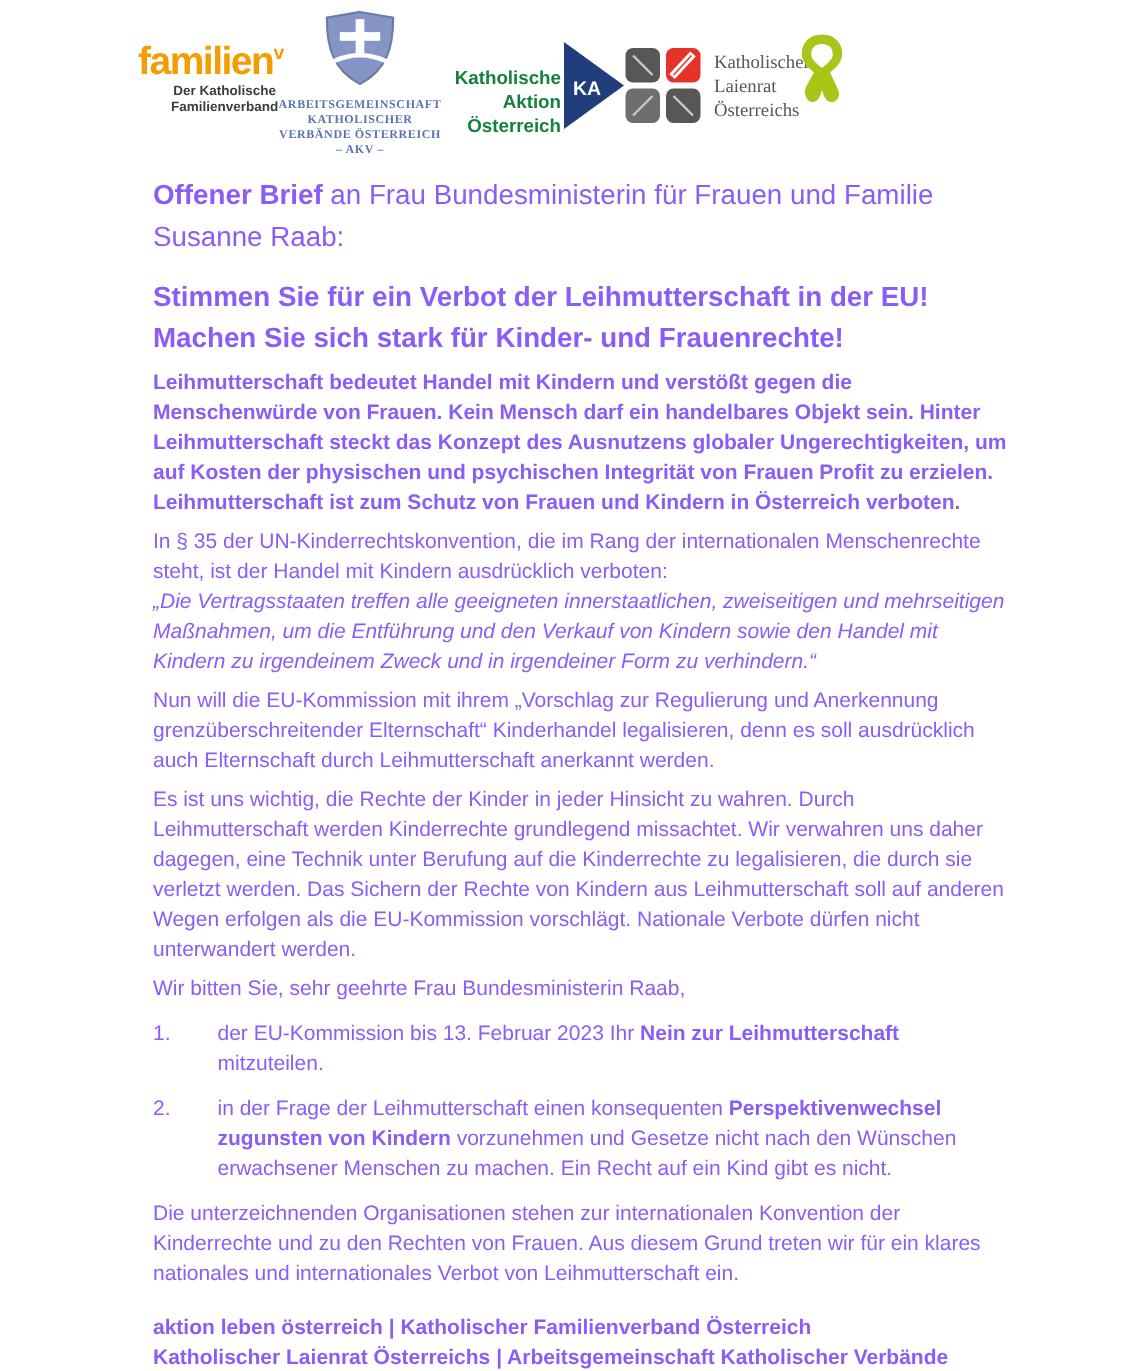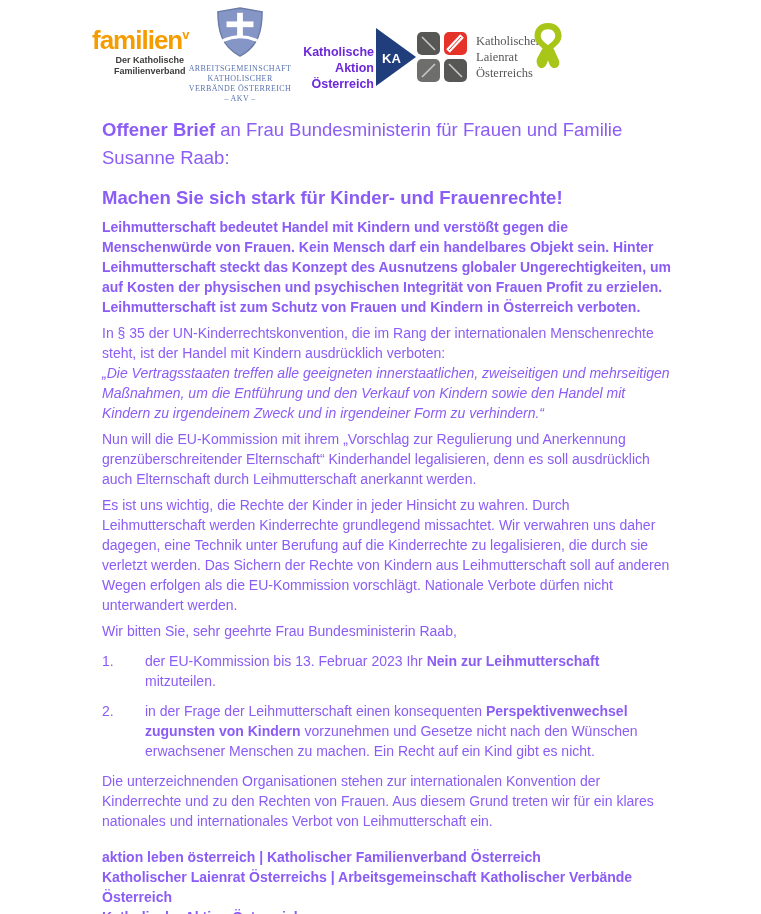--- a/index.html
+++ b/index.html
@@ -15,24 +15,24 @@
 
   
   .logo-strip { position: relative; height: 92px; width: 761px; }
 
   .logo-familien { position: absolute; left: 80px; top: 22px; }
   .fam-word { font-size: 26px; font-weight: bold; color: #F59C00; letter-spacing: -1px; line-height: 26px; }
   .fam-sup { font-size: 13px; vertical-align: 10px; font-weight: bold; letter-spacing: 0; }
   .fam-tag { font-size: 9px; color: #3c3c3b; line-height: 11px; text-align: center; margin-left: 18px; margin-top: 2px; font-weight: bold; }
 
   .logo-akv { position: absolute; left: 172px; top: 6px; width: 112px; text-align: center; }
-  .akv-text { font-family: "Liberation Serif", serif; font-size: 8px; font-weight: normal; color: #5B74B0; line-height: 10px; letter-spacing: 0.4px; margin-top: 2px; }
+  .akv-text { font-family: "Liberation Serif", serif; font-size: 8px; font-weight: bold; color: #5B74B0; line-height: 10px; letter-spacing: 0.4px; margin-top: 2px; }
 
   .logo-ka { position: absolute; left: 270px; top: 44px; width: 92px; text-align: right; }
-  .ka-label { font-size: 12.5px; font-weight: bold; color: #6d28d9; line-height: 16px; }
+  .ka-label { font-size: 12.5px; font-weight: bold; color: #15803d; line-height: 16px; }
   .ka-triangle { position: absolute; left: 364px; top: 28px; width: 40px; height: 58px; }
 
   .logo-laienrat { position: absolute; left: 404px; top: 30px; }
   .laienrat-wrap { display: flex; align-items: center; gap: 8px; }
   .laienrat-text { font-family: "Liberation Serif", serif; font-size: 12.5px; color: #575756; line-height: 16px; }
 
   .logo-al { position: absolute; left: 518px; top: 20px; display: flex; align-items: flex-start; gap: 8px; }
   .al-words { margin-top: 8px; }
   .al-main { font-size: 29px; font-weight: bold; color: #3A3A39; line-height: 28px; letter-spacing: -0.5px; }
   .al-sub { font-size: 16px; font-weight: bold; color: #A8C617; line-height: 16px; margin-top: -2px; }
@@ -118,20 +118,21 @@
              M20,9 C26,9 28,13 28,16.5 C28,20.5 24,23.5 20,26.5 C16,23.5 12,20.5 12,16.5 C12,13 14,9 20,9 Z"></path>
       </svg>
     </div>
   </div>
 
   <div class="letter">
 
     <p class="salutation"><b>Offener Brief</b><span> an Frau Bundesministerin für Frauen und Familie Susanne Raab:</span></p>
 
     <div class="headline">
+      <div>Stimmen Sie für ein Verbot der Leihmutterschaft in der EU!</div>
       <div>Machen Sie sich stark für Kinder- und Frauenrechte!</div>
     </div>
 
     <p class="p p-lead">Leihmutterschaft bedeutet Handel mit Kindern und verstößt gegen die Menschenwürde von Frauen. Kein Mensch darf ein handelbares Objekt sein. Hinter Leihmutterschaft steckt das Konzept des Ausnutzens globaler Ungerechtigkeiten, um auf Kosten der physischen und psychischen Integrität von Frauen Profit zu erzielen. Leihmutterschaft ist zum Schutz von Frauen und Kindern in Österreich verboten.</p>
 
     <p class="p"><span>In § 35 der UN-Kinderrechtskonvention, die im Rang der internationalen Menschenrechte steht, ist der Handel mit Kindern ausdrücklich verboten:</span><br>
     <span class="italic">„Die Vertragsstaaten treffen alle geeigneten innerstaatlichen, zweiseitigen und mehrseitigen Maßnahmen, um die Entführung und den Verkauf von Kindern sowie den Handel mit Kindern zu irgendeinem Zweck und in irgendeiner Form zu verhindern.“</span></p>
 
     <p class="p">Nun will die EU-Kommission mit ihrem „Vorschlag zur Regulierung und Anerkennung grenzüberschreitender Elternschaft“ Kinderhandel legalisieren, denn es soll ausdrücklich auch Elternschaft durch Leihmutterschaft anerkannt werden.</p>
 

